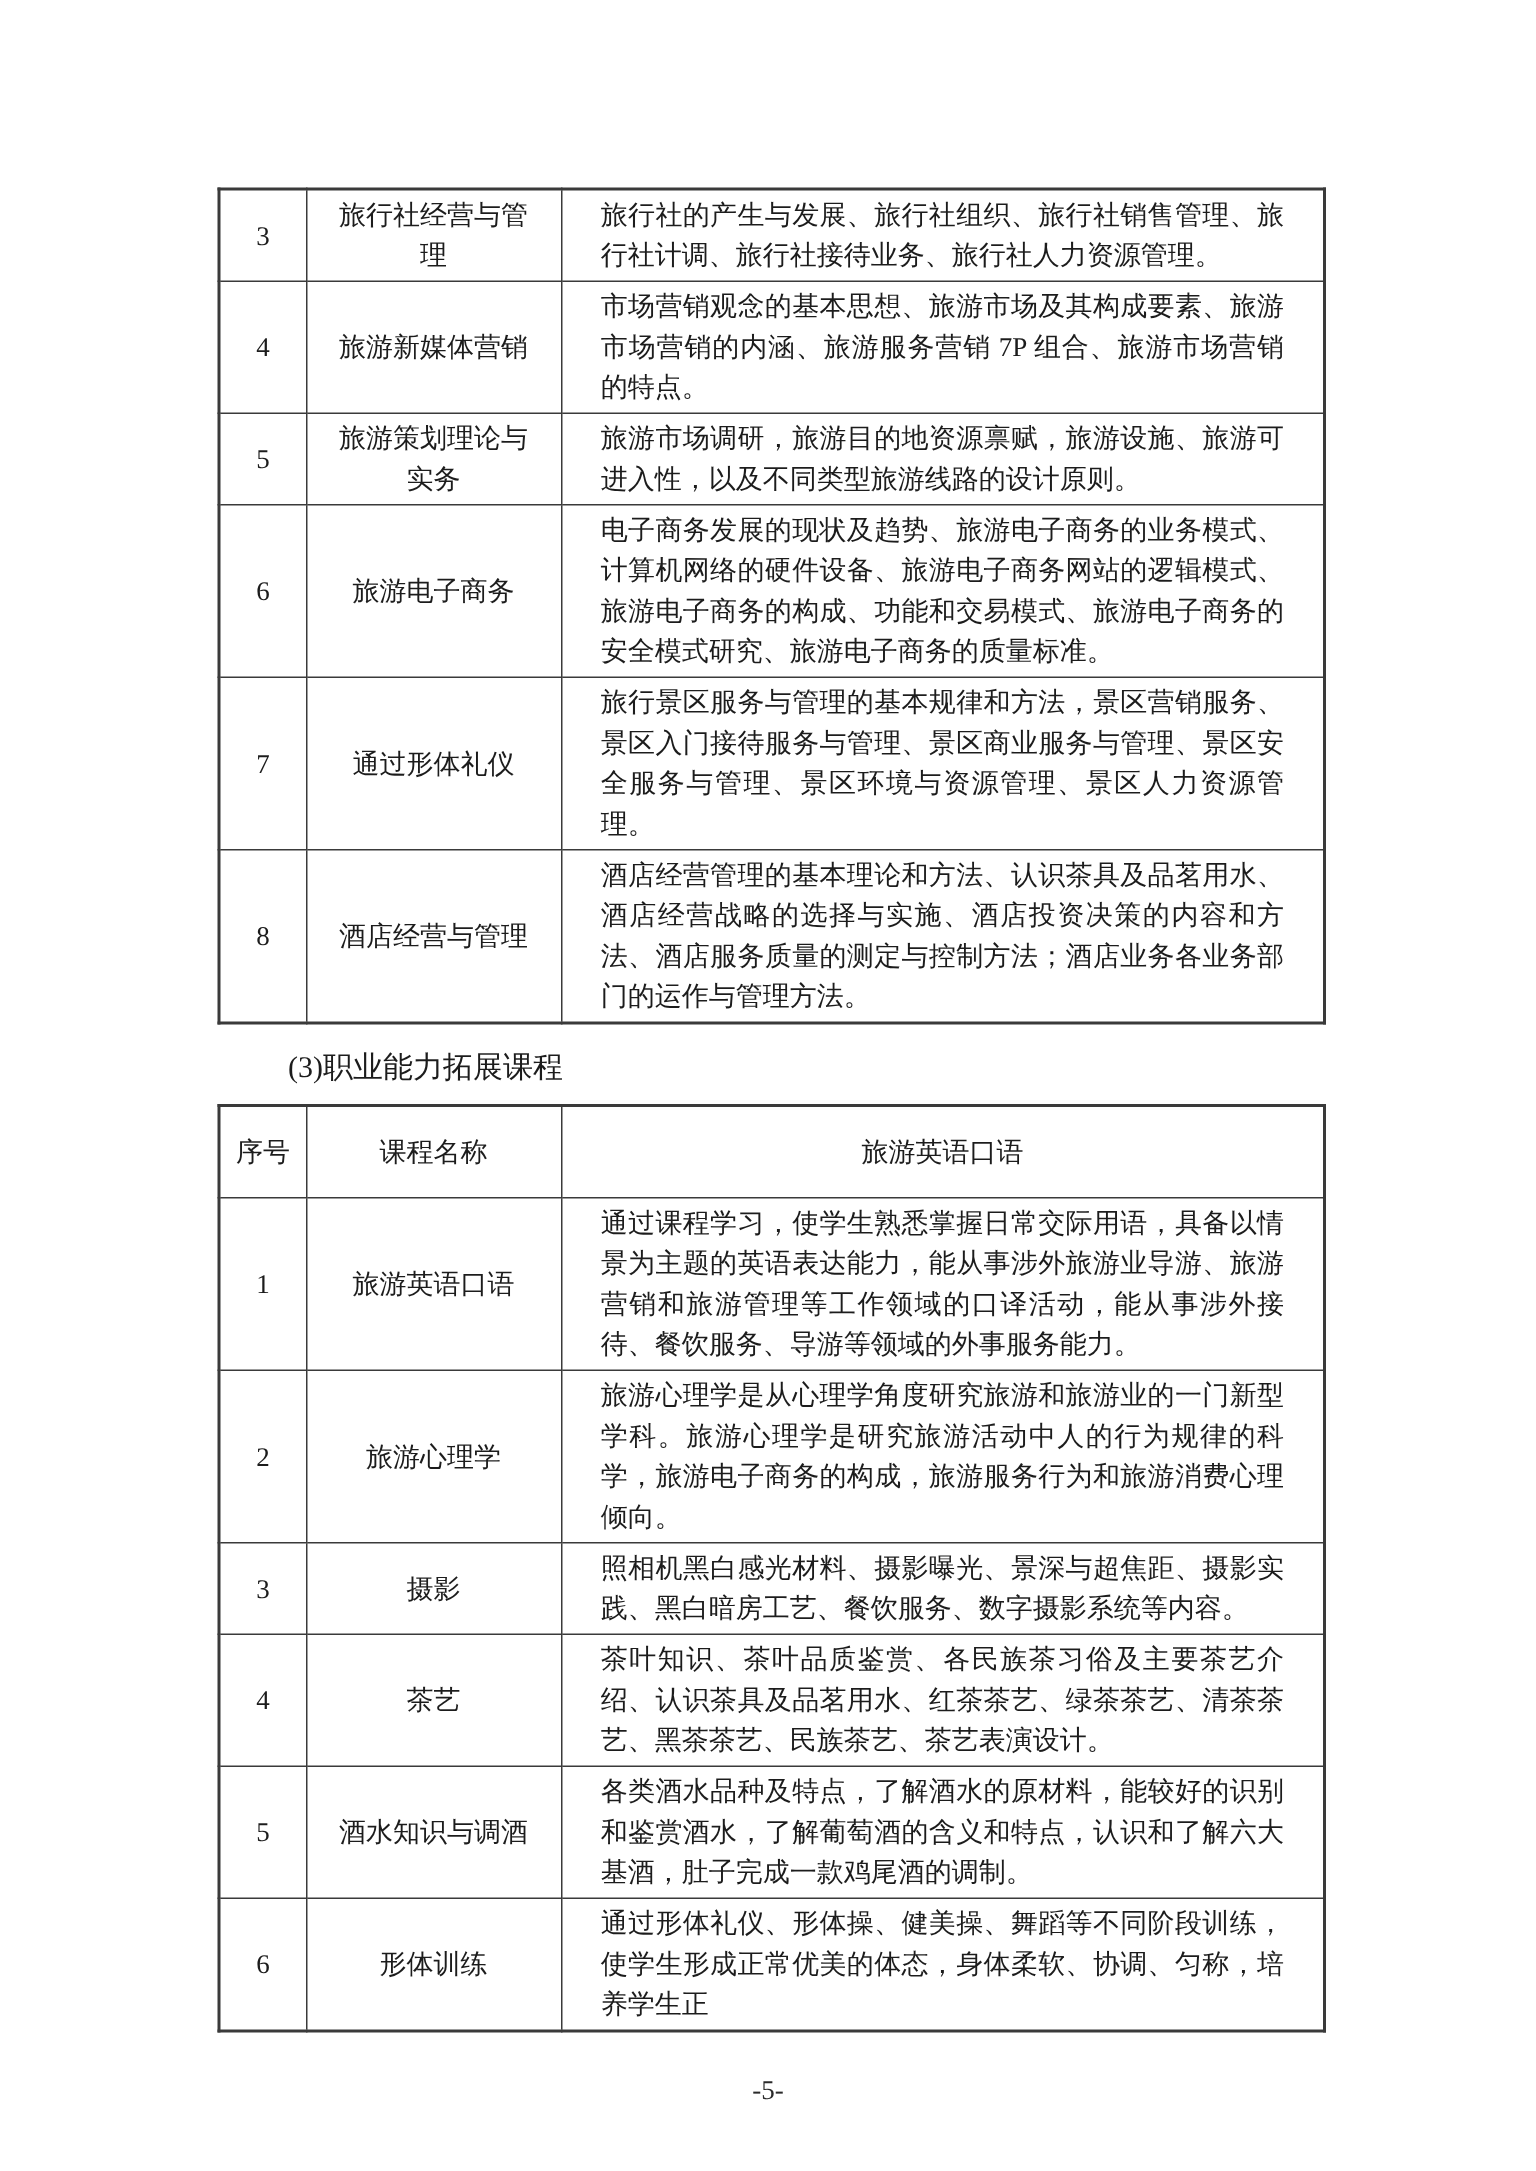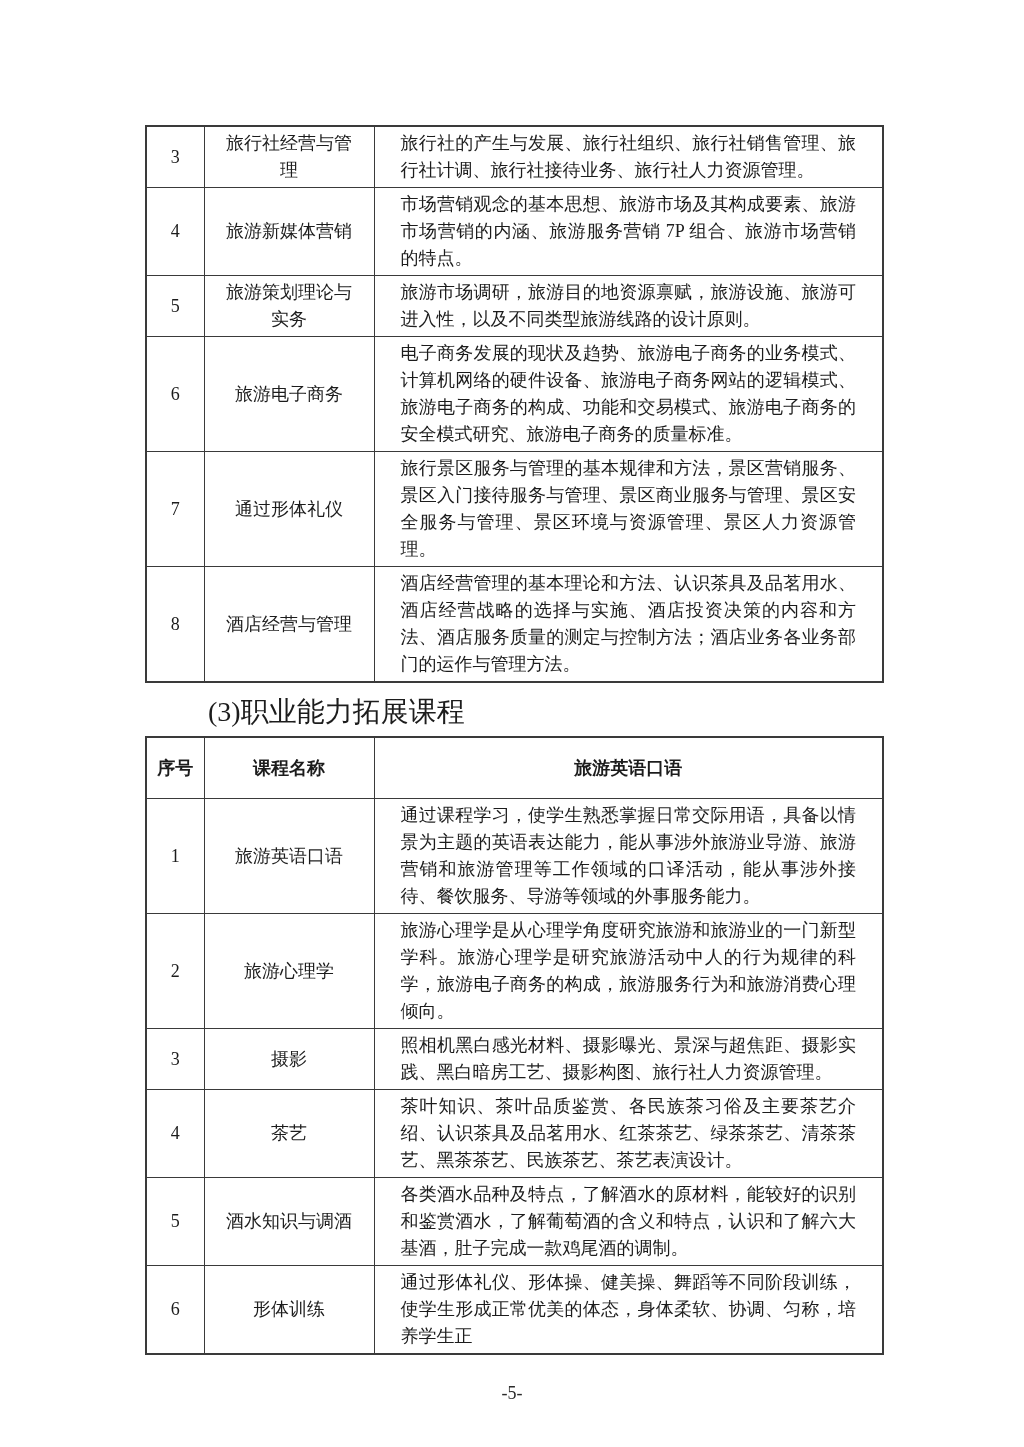--- a/index.html
+++ b/index.html
@@ -28,29 +28,29 @@
   }
   table.doc-table col.c-no   { width: 58px; }
   table.doc-table col.c-name { width: 170px; }
   table.doc-table col.c-desc { width: 509px; }
   td.cell-no   { text-align: center; padding: 3px 2px; }
   td.cell-name { text-align: center; padding: 3px 20px; }
   td.cell-desc { text-align: justify; text-justify: inter-ideograph; padding: 3px 26px; }
   table.tbl1 { margin-top: 125px; }
   table.tbl2 { margin-top: 5px; }
   table.tbl2 thead th {
-    font-weight: bold;
+    font-weight: normal;
     text-align: center;
     height: 56px;
     padding: 2px 4px;
   }
   .paras {
     margin-left: 152px;
     width: 710px;
-    font-size: 28px;
+    font-size: 20px;
     line-height: 38px;
   }
   .para { margin: 0; text-indent: 2em; }
   .para.first { margin-top: 10px; }
   .para.justified { text-align: justify; text-justify: inter-ideograph; }
   .pageno {
     position: absolute;
     left: 0;
     width: 1024px;
     top: 1383px;
@@ -128,21 +128,21 @@
         <td class="cell-desc">通过课程学习，使学生熟悉掌握日常交际用语，具备以情景为主题的英语表达能力，能从事涉外旅游业导游、旅游营销和旅游管理等工作领域的口译活动，能从事涉外接待、餐饮服务、导游等领域的外事服务能力。</td>
       </tr>
       <tr>
         <td class="cell-no">2</td>
         <td class="cell-name">旅游心理学</td>
         <td class="cell-desc">旅游心理学是从心理学角度研究旅游和旅游业的一门新型学科。旅游心理学是研究旅游活动中人的行为规律的科学，旅游电子商务的构成，旅游服务行为和旅游消费心理倾向。</td>
       </tr>
       <tr>
         <td class="cell-no">3</td>
         <td class="cell-name">摄影</td>
-        <td class="cell-desc">照相机黑白感光材料、摄影曝光、景深与超焦距、摄影实践、黑白暗房工艺、摄影构图、旅行社人力资源管理。</td>
+        <td class="cell-desc">照相机黑白感光材料、摄影曝光、景深与超焦距、摄影实践、黑白暗房工艺、餐饮服务、数字摄影系统等内容。</td>
       </tr>
       <tr>
         <td class="cell-no">4</td>
         <td class="cell-name">茶艺</td>
         <td class="cell-desc">茶叶知识、茶叶品质鉴赏、各民族茶习俗及主要茶艺介绍、认识茶具及品茗用水、红茶茶艺、绿茶茶艺、清茶茶艺、黑茶茶艺、民族茶艺、茶艺表演设计。</td>
       </tr>
       <tr>
         <td class="cell-no">5</td>
         <td class="cell-name">酒水知识与调酒</td>
         <td class="cell-desc">各类酒水品种及特点，了解酒水的原材料，能较好的识别和鉴赏酒水，了解葡萄酒的含义和特点，认识和了解六大基酒，肚子完成一款鸡尾酒的调制。</td>

